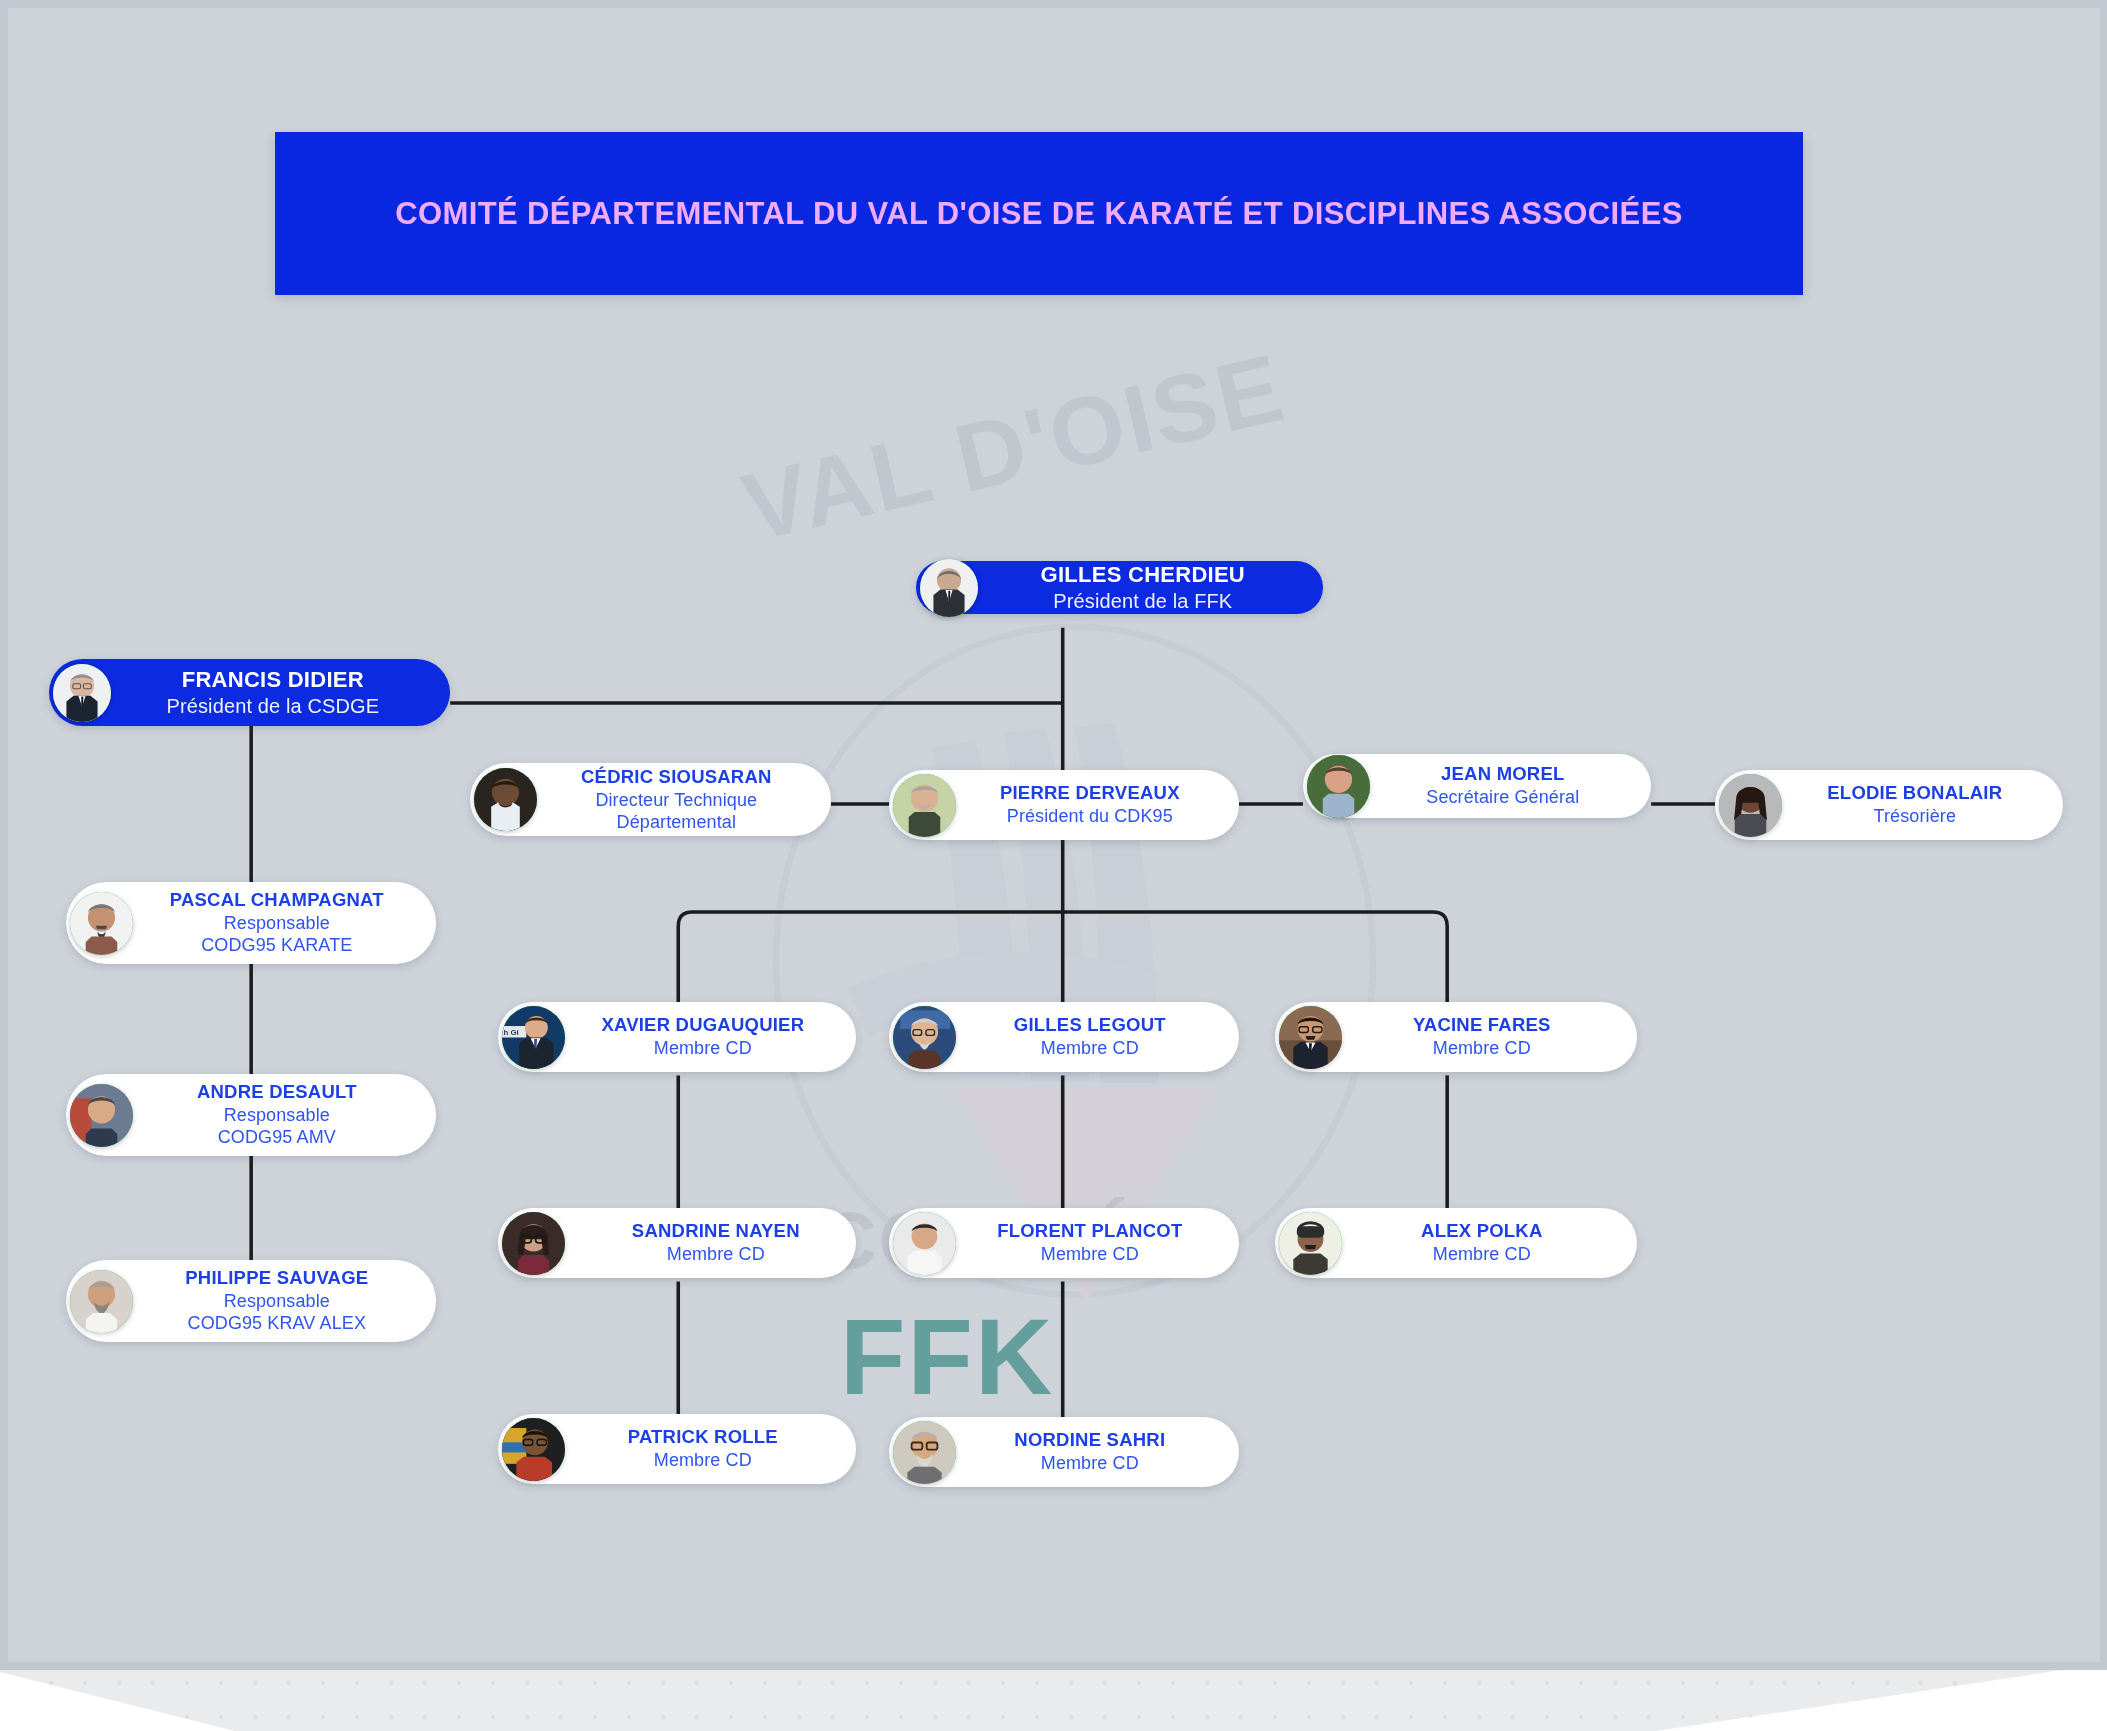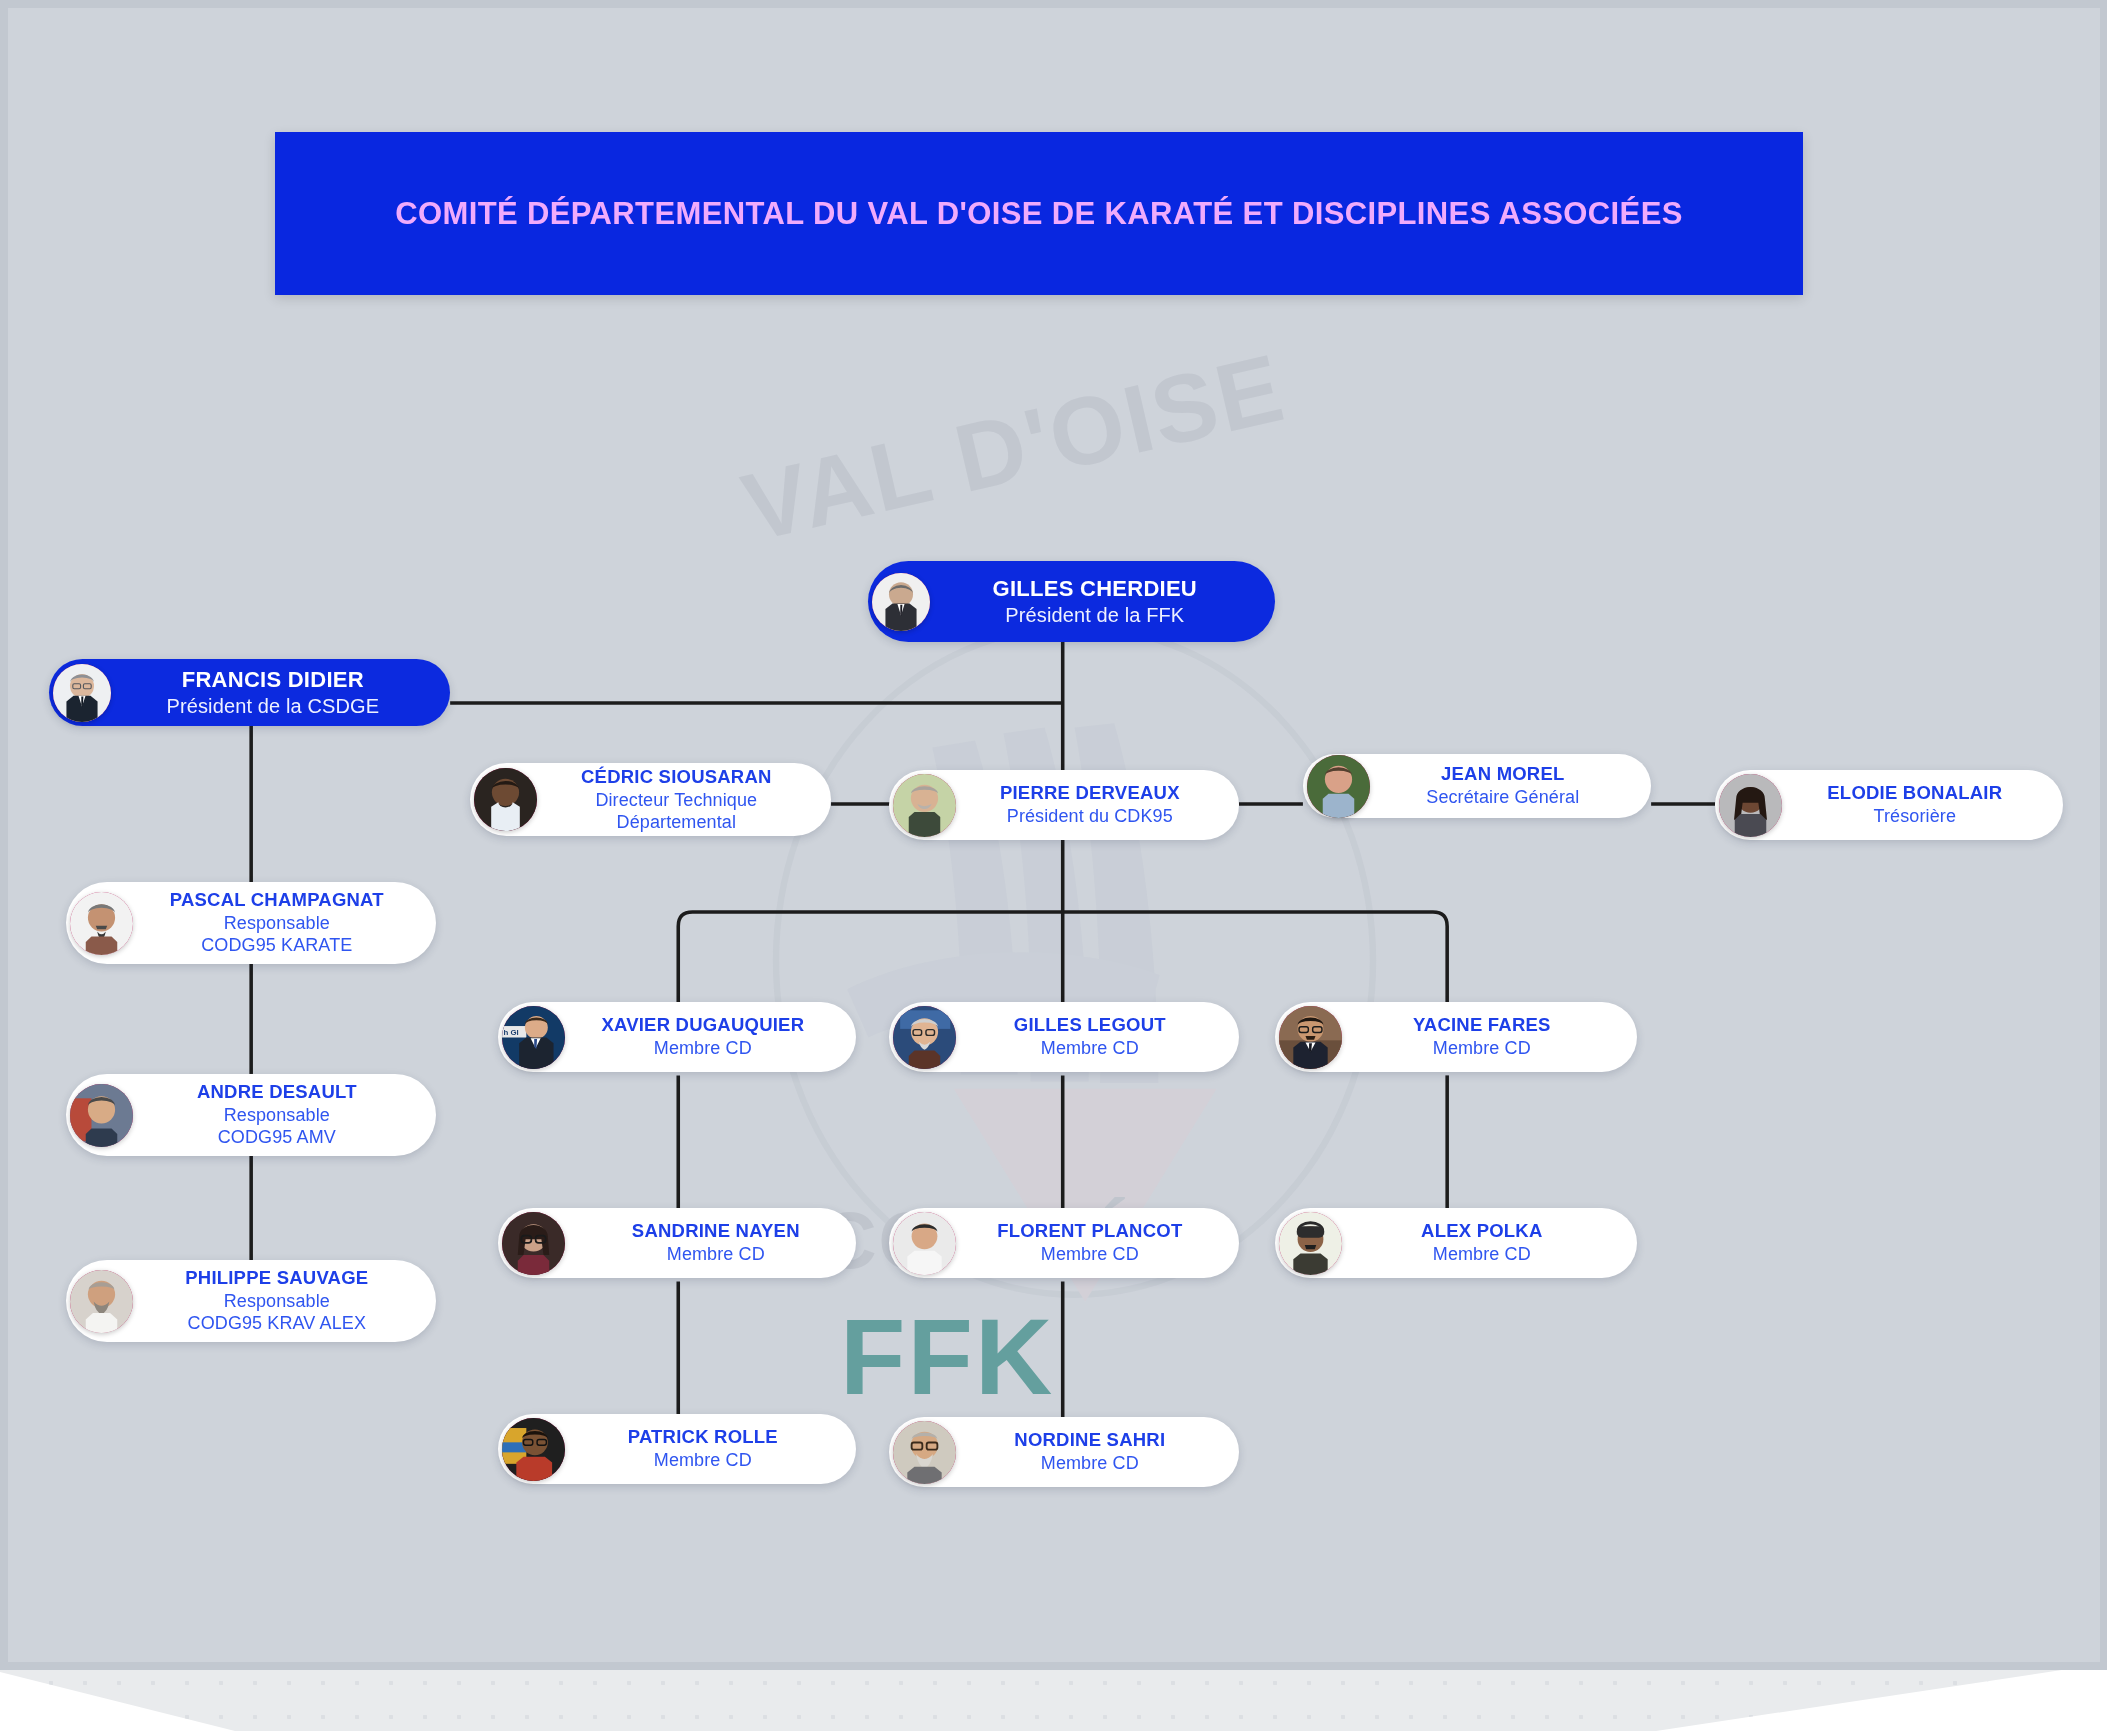--- a/index.html
+++ b/index.html
@@ -65,21 +65,21 @@
     box-shadow:0 2.8px 8.5px rgba(30,40,70,.17);
     box-sizing:border-box;
     z-index:5;
   }
   .node.white{background:#ffffff;}
   .node.blue{background:#0c2adf;}
 
   .avatar{
     flex:0 0 auto;
     border-radius:50%;
-    background:#be185d;
+    background:#22c55e;
     background-size:cover;background-position:center 18%;
     box-shadow:0 1.4px 5px rgba(0,0,0,.22);
     overflow:hidden;
     position:relative;
   }
   .avatar svg{width:100%;height:100%;display:block;}
 
   .node-text{
     display:flex;flex-direction:column;align-items:center;justify-content:center;
     flex:1 1 auto;padding:0 18.5px 0 7.1px;
@@ -150,21 +150,21 @@
       <path d="M1484 1792 L1484 2032"></path>
 
       <path d="M2025 1502 L2025 1742"></path>
 
       <path d="M342 1010 L342 1230"></path>
       <path d="M342 1290 L342 1500"></path>
       <path d="M342 1560 L342 1762"></path>
     </g>
   </svg>
 
-  <div class="node blue sz-lg" style="left:860px;top:553px;width:407px;height:81px;padding:4.3px;">
+  <div class="node blue sz-lg" style="left:908px;top:553px;width:407px;height:53px;padding:4.3px;">
     <div class="avatar" style="width:58px;height:58px;">
       <svg viewBox="0 0 82 82">
         <rect width="82" height="82" fill="#f0f0f0"></rect>
         <circle cx="41" cy="30" r="17" fill="#caa98f"></circle>
         <path d="M24 30 a17 13 0 0 1 34 0 a17 9 0 0 0 -34 0Z" fill="#6b6b6b"></path>
         <path d="M29 43 h24 l10 8 v31 H19 V51Z" fill="#2d2f36"></path>
         <path d="M36 44 h10 l-5 16Z" fill="#ffffff"></path>
         <path d="M40 45 h3 l-1 16 -2 -3Z" fill="#1a1a22"></path>
       </svg>
     </div>

